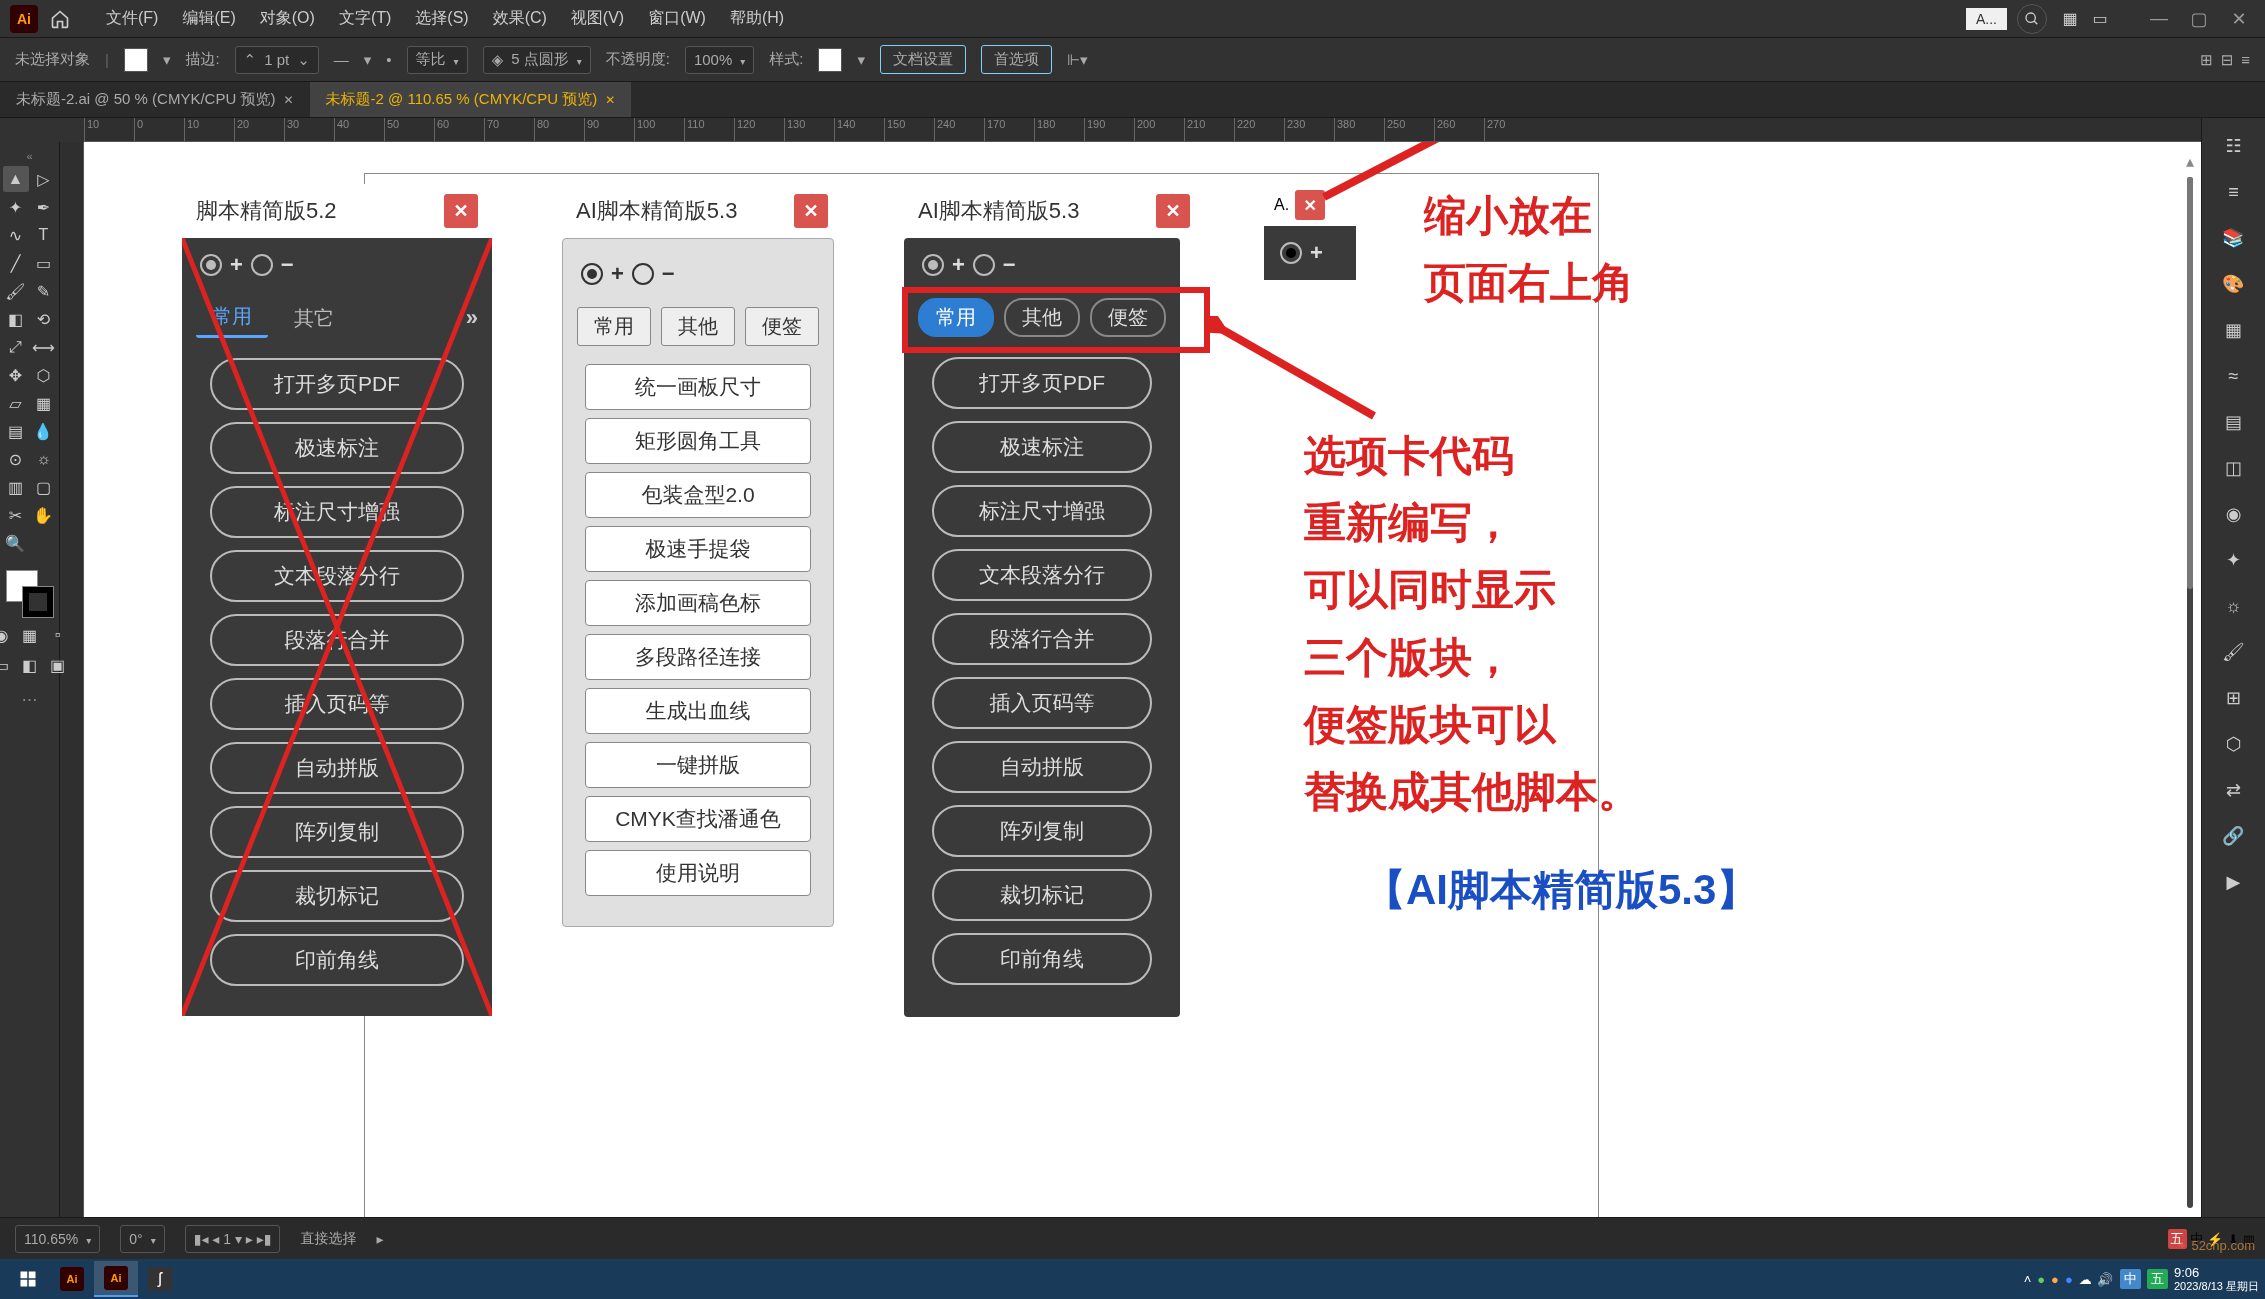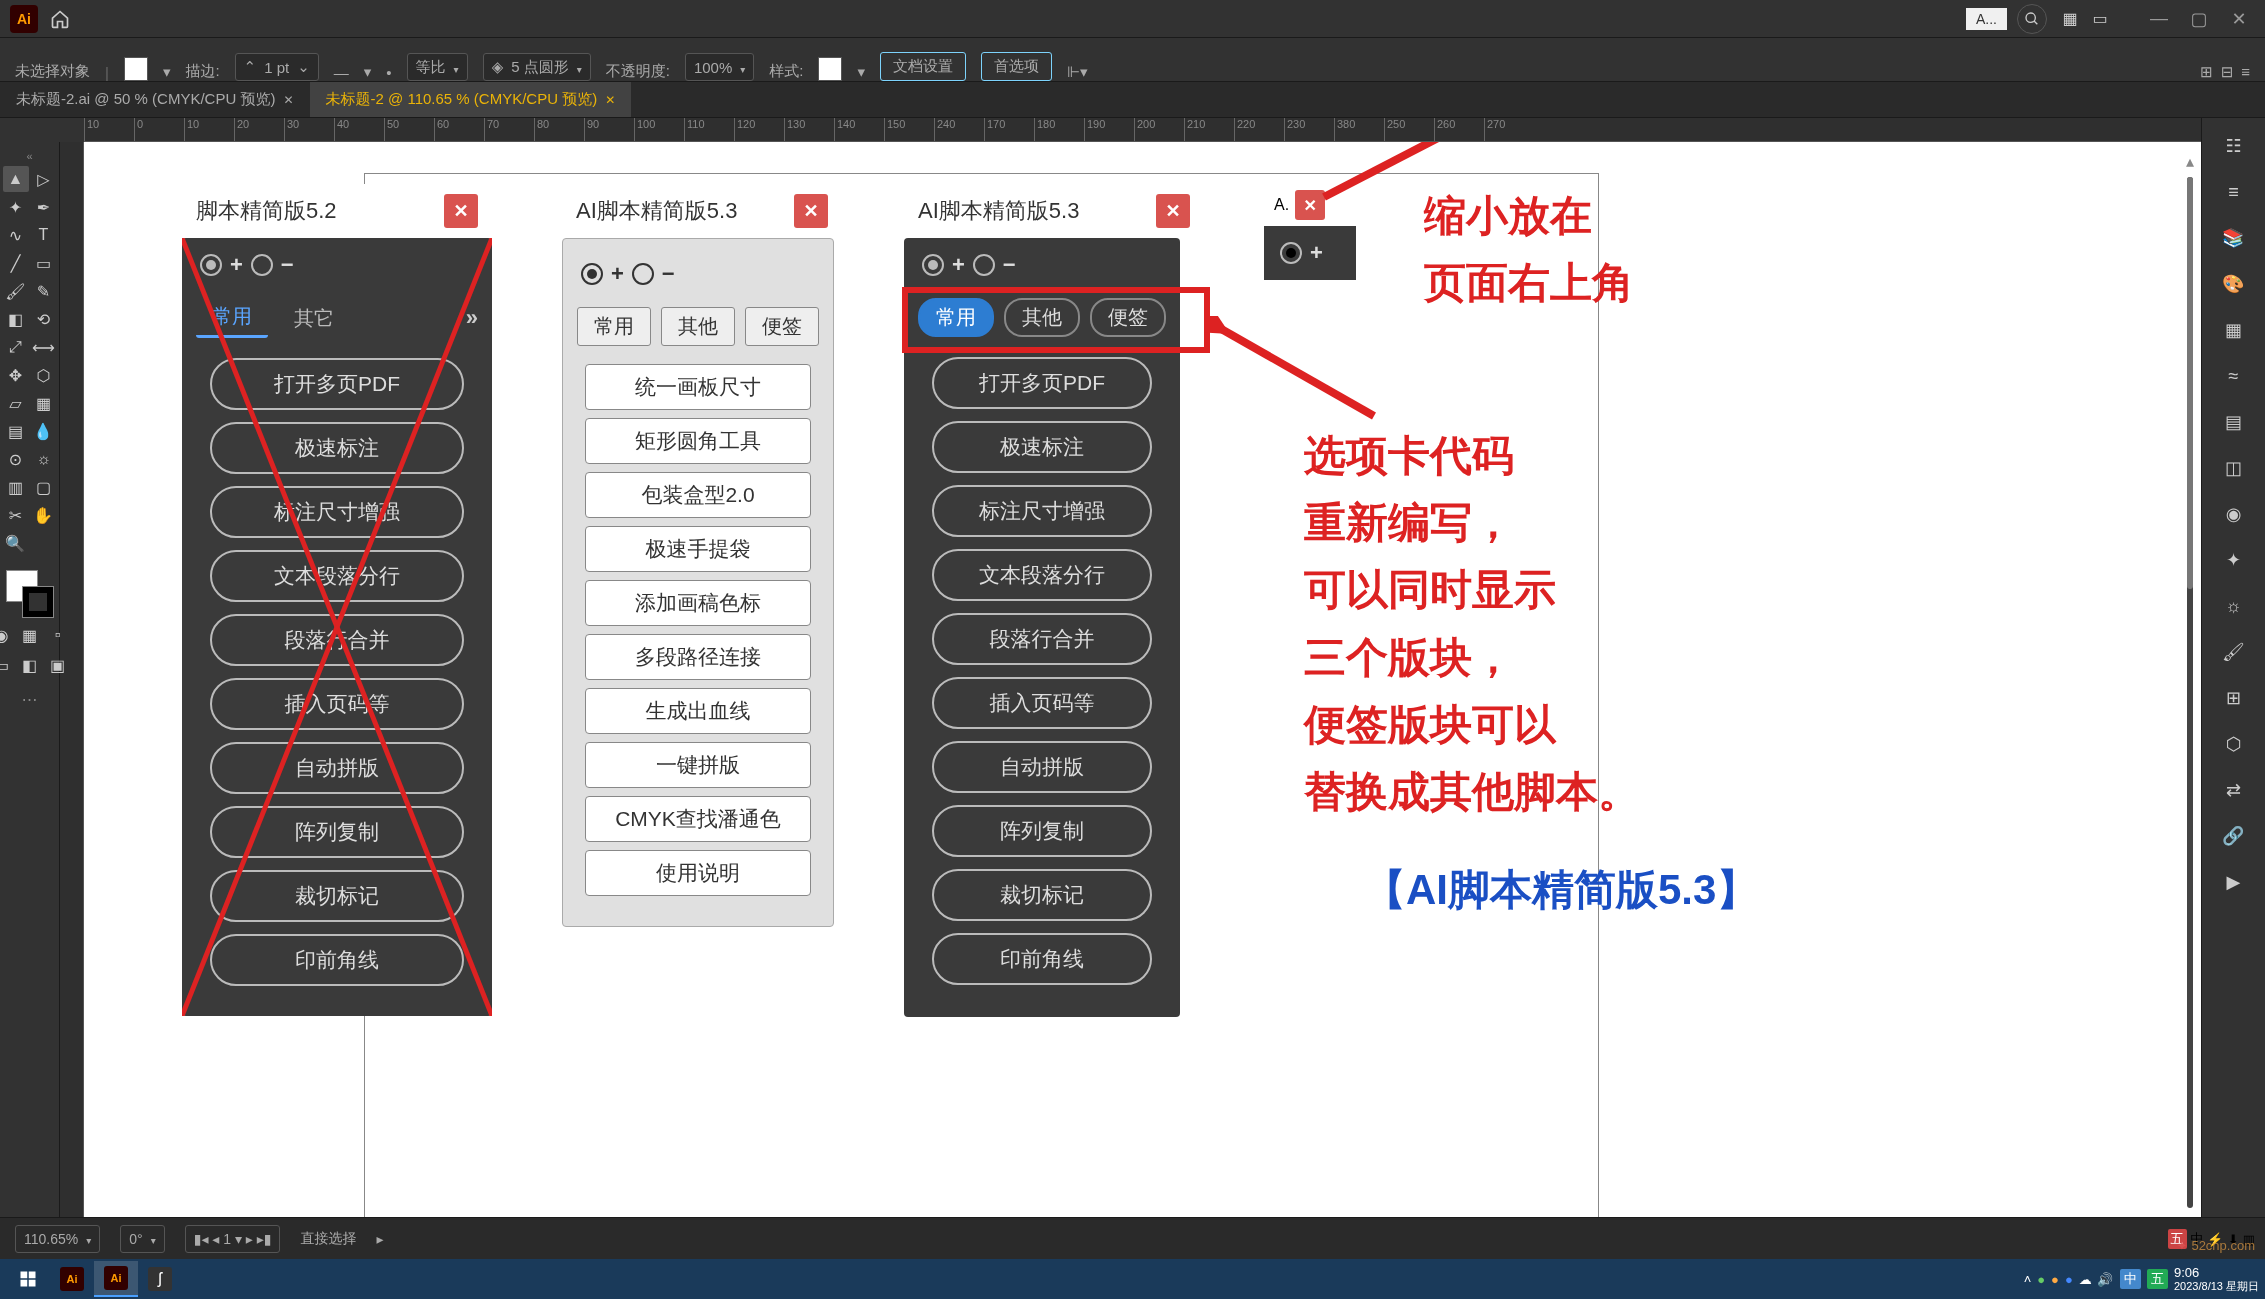--- a/index.html
+++ b/index.html
@@ -10,21 +10,21 @@
   .ai-logo { width: 28px; height: 28px; background: #310000; color: #ff9a00; font-weight: bold; display: flex; align-items: center; justify-content: center; border-radius: 4px; font-size: 14px; margin-right: 8px; }
   .home-icon { width: 28px; height: 28px; color: #ccc; display: flex; align-items: center; justify-content: center; margin-right: 20px; cursor: pointer; }
   .menu-item { padding: 0 12px; cursor: pointer; white-space: nowrap; }
   .menubar-right { margin-left: auto; display: flex; align-items: center; gap: 10px; }
   .mini-panel-top { background: #f0f0f0; padding: 3px 10px; color: #333; font-size: 14px; }
   .search-box { width: 30px; height: 30px; border: 1px solid #555; border-radius: 15px; display: flex; align-items: center; justify-content: center; }
   .window-controls { display: flex; gap: 8px; margin-left: 20px; }
   .win-btn { width: 32px; height: 24px; color: #999; display: flex; align-items: center; justify-content: center; cursor: pointer; font-size: 18px; }
   
   
-  .controlbar { height: 44px; background: #323232; display: flex; align-items: flex-end; padding: 0 15px; color: #aaa; font-size: 15px; border-bottom: 1px solid #1a1a1a; gap: 15px; }
+  .controlbar { height: 44px; background: #323232; display: flex; align-items: center; padding: 0 15px; color: #aaa; font-size: 15px; border-bottom: 1px solid #1a1a1a; gap: 15px; }
   .dropdown { height: 28px; background: #2a2a2a; border: 1px solid #555; border-radius: 3px; padding: 0 8px; display: flex; align-items: center; gap: 8px; }
   .dropdown .caret::after { content: "▾"; font-size: 10px; }
   .swatch { width: 24px; height: 24px; background: #fff; border: 1px solid #555; display:inline-block; }
   .ctl-label { white-space: nowrap; }
   .ctl-btn { border: 1px solid #7dd3fc; padding: 4px 12px; border-radius: 3px; cursor: pointer; }
   
   
   .tabsbar { height: 36px; background: #2a2a2a; display: flex; align-items: stretch; color: #aaa; font-size: 15px; border-bottom: 1px solid #1a1a1a; }
   .doc-tab { padding: 8px 16px; cursor: pointer; display:flex; align-items:center; gap:8px; }
   .doc-tab.active { background: #424242; color: #eab308; }
@@ -118,20 +118,31 @@
 </head>
 <body>
 
 <div class="menubar">
   <div class="ai-logo">Ai</div>
   <div class="home-icon">
     <svg width="20" height="20" viewBox="0 0 24 24" fill="none" stroke="#ccc" stroke-width="2">
         <path d="M3 11l9-8 9 8v10a1 1 0 01-1 1h-5v-7h-6v7H4a1 1 0 01-1-1z"></path>
       </svg>
   </div>
+  <div id="menu-items" style="display:flex;">
+      <div class="menu-item">文件(F)</div>
+      <div class="menu-item">编辑(E)</div>
+      <div class="menu-item">对象(O)</div>
+      <div class="menu-item">文字(T)</div>
+      <div class="menu-item">选择(S)</div>
+      <div class="menu-item">效果(C)</div>
+      <div class="menu-item">视图(V)</div>
+      <div class="menu-item">窗口(W)</div>
+      <div class="menu-item">帮助(H)</div>
+    </div>
   <div class="menubar-right">
     <div class="mini-panel-top">A...</div>
     <div class="search-box">
       <svg width="16" height="16" viewBox="0 0 24 24" fill="none" stroke="#ccc" stroke-width="2">
           <circle cx="10" cy="10" r="7"></circle>
           <line x1="20" y1="20" x2="15" y2="15"></line>
         </svg>
     </div>
     <div style="display:flex; gap:4px;">
       <div class="tool">▦</div>

